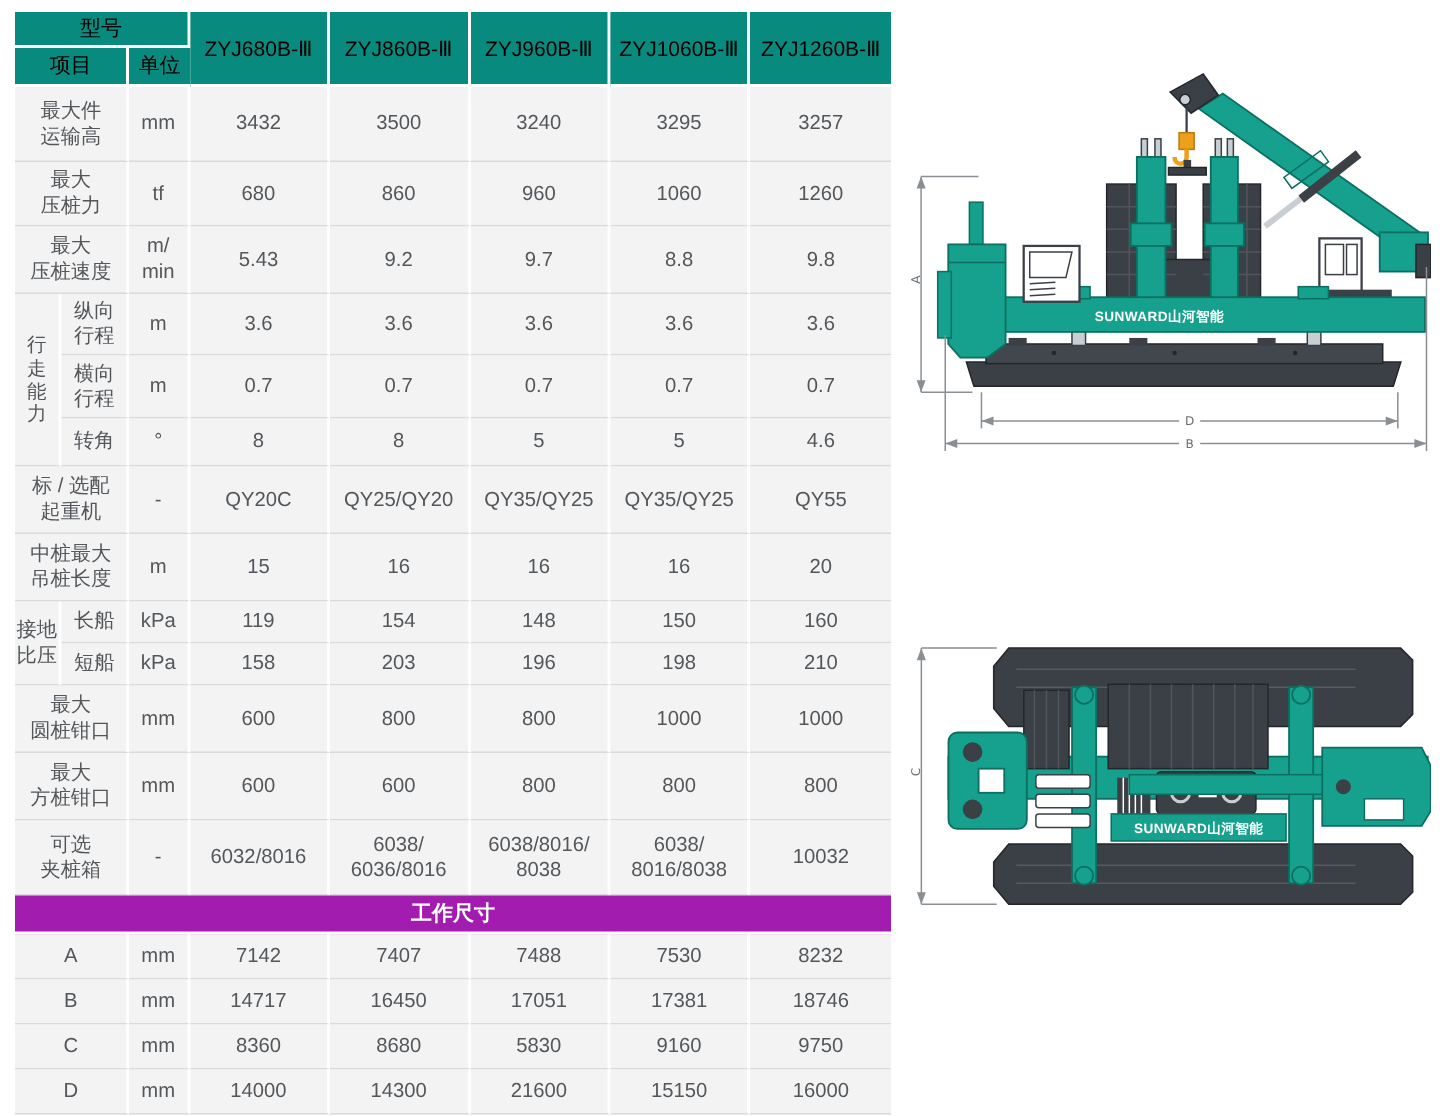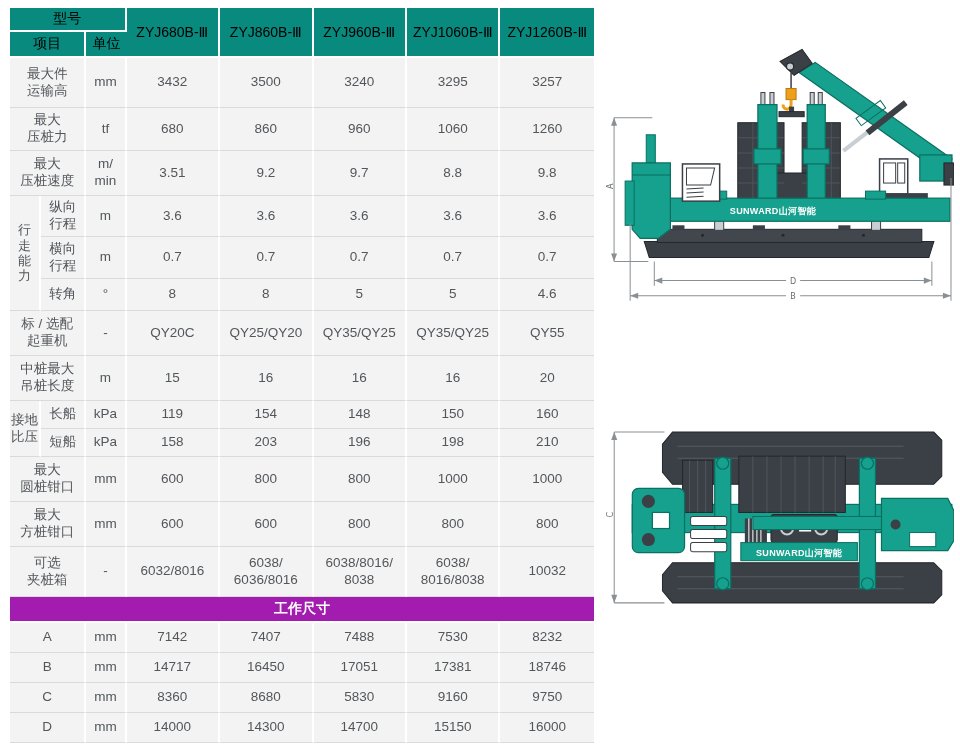--- a/index.html
+++ b/index.html
@@ -88,21 +88,21 @@
       <td class="val">860</td>
       <td class="val">960</td>
       <td class="val">1060</td>
       <td class="val">1260</td>
     </tr>
     <tr class="h45">
       <td colspan="2" class="lbl">最大
 压桩速度</td>
       <td class="unit">m/
 min</td>
-      <td class="val">3.51</td>
+      <td class="val">5.43</td>
       <td class="val">9.2</td>
       <td class="val">9.7</td>
       <td class="val">8.8</td>
       <td class="val">9.8</td>
     </tr>
 
     <tr class="h41">
       <td rowspan="3" class="lbl vgroup">行
 走
 能
@@ -241,21 +241,21 @@
       <td class="val">8680</td>
       <td class="val">5830</td>
       <td class="val">9160</td>
       <td class="val">9750</td>
     </tr>
     <tr class="h30">
       <td colspan="2" class="lbl">D</td>
       <td class="unit">mm</td>
       <td class="val">14000</td>
       <td class="val">14300</td>
-      <td class="val">14700</td>
+      <td class="val">21600</td>
       <td class="val">15150</td>
       <td class="val">16000</td>
     </tr>
   </tbody>
       </table>
   </div>
 
   <div class="figures">
 
     <svg class="fig fig-side" width="352" height="282" viewBox="0 0 350 280" xmlns="http://www.w3.org/2000/svg">

